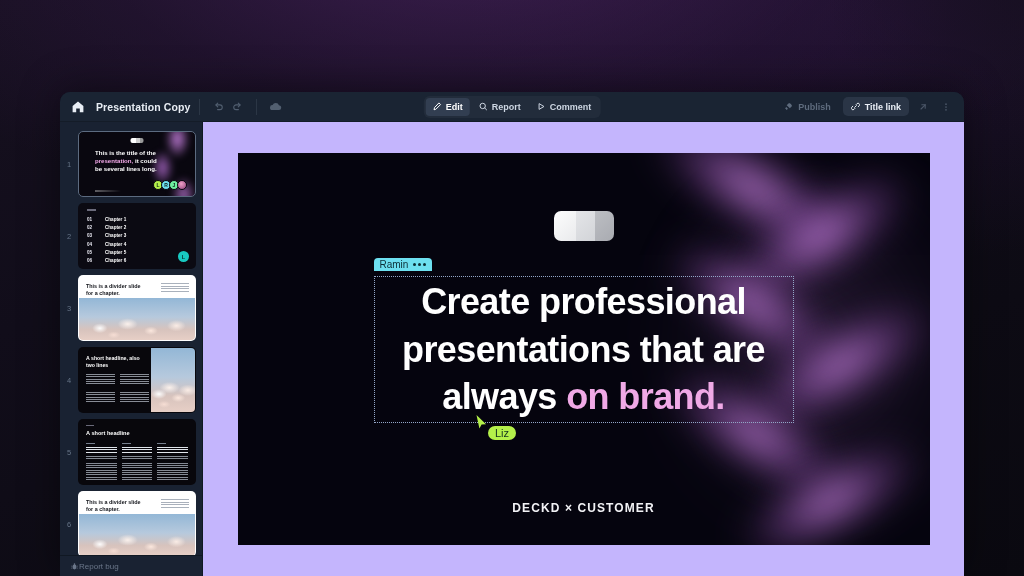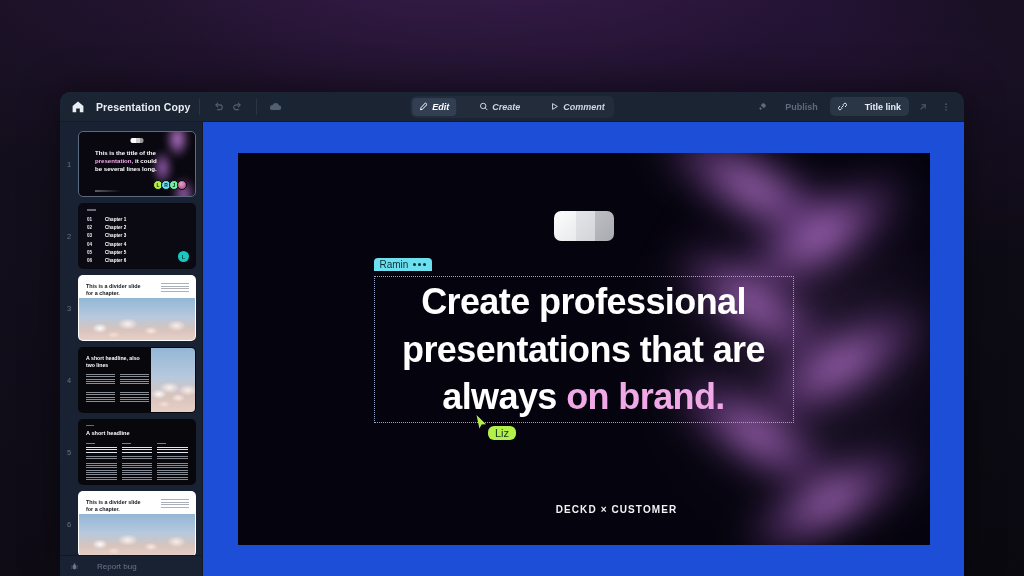--- a/index.html
+++ b/index.html
@@ -51,35 +51,35 @@
   }
   .tb-div { width:1px; height:16px; background:#2b3645; margin:0 9px; }
   .ico-btn {
     width: 19px; height: 19px; display:flex; align-items:center; justify-content:center;
     border-radius: 4px; opacity: .42;
   }
   .ico-btn svg { display:block; }
 
   #center-group {
     position: absolute; left: 50%; transform: translateX(-50%);
-    display: flex; align-items: center; gap: 16px;
-    background: #222c3b; border-radius: 6px; padding: 2px; font-style: italic;
+    display: flex; align-items: center; gap: 2px;
+    background: #222c3b; border-radius: 6px; padding: 2px;
   }
   .cg-btn {
     display:flex; align-items:center; gap:4px;
     height: 18px; padding: 0 7px; border-radius: 4px;
     color: #cdd6e2; font-size: 9px; font-weight: bold; white-space: nowrap;
   }
   .cg-btn.active { background: #323e51; color: #ffffff; }
 
   .tb-right {
     position: absolute; right: 9px; display:flex; align-items:center; gap: 4px;
   }
   .pill {
-    display:flex; align-items:center; gap:18px;
+    display:flex; align-items:center; gap:5px;
     height: 19px; padding: 0 8px; border-radius: 5px;
     font-size: 9px; font-weight: bold; white-space: nowrap;
   }
   .pill.ghost { color: #5e6b7d; background: transparent; }
   .pill.solid { color: #e9eef5; background: #2a3546; }
 
   
   #body { flex: 1; display: flex; min-height: 0; }
 
   
@@ -168,27 +168,27 @@
   .t5 .cap { position:absolute; left:7px; top:5px; width:8px; height:1.4px; background:#6a6a7a; }
   .t5 .h { position:absolute; left:7px; top:10px; font-size:5.6px; font-weight:bold; color:#fff; }
   .t5 .cols { position:absolute; left:7px; right:7px; top:23px; display:flex; gap:5px; }
   .t5 .col { flex:1; }
   .t5 .col .lbl { width:9px; height:1.3px; background:#77808e; margin-bottom:2.5px; }
   .t5 .col .lead { height:6px; background: repeating-linear-gradient(180deg,#dfe4ea 0 1px, transparent 1px 2.4px); margin-bottom:3px; }
   .t5 .col .bod { height:24px; background: repeating-linear-gradient(180deg,#aeb6c2 0 .9px, transparent .9px 2.3px); opacity:.75; }
 
   #report {
     flex: 0 0 21px; border-top: 1px solid #101823;
-    display:flex; align-items:center; gap:18px; padding-left: 10px;
+    display:flex; align-items:center; gap:0; padding-left: 10px;
     color:#6a7689; font-size: 8px;
   }
 
   
   #canvas-area {
-    flex: 1; background: #1d4ed8; position: relative;
+    flex: 1; background: #c4b5fd; position: relative;
     display:flex; align-items:center; justify-content:center;
   }
   #slide {
     width: 692px; height: 392px; background: #05040e;
     position: relative; overflow: hidden;
   }
   
   .ribbon {
     position:absolute; filter: blur(17px); border-radius: 50%;
     background: radial-gradient(closest-side, rgba(205,136,226,.95), rgba(150,82,180,.45) 55%, rgba(120,60,150,0) 100%);
@@ -234,27 +234,26 @@
   #tag-ramin .typing i { width:3px;height:3px;border-radius:50%;background:#0c2f36; display:block; }
 
   .cursor { position:absolute; }
   .cursor svg { display:block; }
   .cursor .lbl {
     position:absolute; left: 13px; top: 12px;
     border-radius: 6px; padding: 1px 7px; font-size: 11px;
     color:#14331f; white-space: nowrap;
   }
   #cur-liz { left: 272px; top: 292px; }
-  #cur-liz .lbl { background:#b4f04a; }
+  #cur-liz .lbl { background:#b4f04a;border-radius:7px; }
 
   #slide-footer {
     position:absolute; left: 50%; bottom: 30px; transform: translateX(-50%);
-    color:#f2f2f5; font-size: 10px; font-weight: bold; letter-spacing: 1.1px;
+    color:#f2f2f5; font-size: 12px; font-weight: bold; letter-spacing: 1.1px;
     white-space: nowrap;
-    margin-left: 33px;
   }
 </style>
 </head>
 <body>
 
 <div id="backdrop"></div>
 <div id="backdrop-right"></div>
 
 <div id="app">
 
@@ -293,21 +292,21 @@
         <svg width="9" height="9" viewBox="0 0 10 10" fill="none" stroke="#ffffff" stroke-width="1.1" stroke-linecap="round">
             <path d="M7.2 1.3 8.7 2.8 3.4 8.1 1.4 8.6 1.9 6.6z"></path>
           </svg>
         <span>Edit</span>
       </div>
       <div class="cg-btn">
         <svg width="9" height="9" viewBox="0 0 10 10" fill="none" stroke="#cdd6e2" stroke-width="1.1">
             <circle cx="4.4" cy="4.4" r="3"></circle>
             <path d="M6.6 6.6 8.7 8.7" stroke-linecap="round"></path>
           </svg>
-        <span>Create</span>
+        <span>Report</span>
       </div>
       <div class="cg-btn">
         <svg width="9" height="9" viewBox="0 0 10 10" fill="none" stroke="#cdd6e2" stroke-width="1.1" stroke-linejoin="round">
             <path d="M2.6 1.8 8 5l-5.4 3.2z"></path>
           </svg>
         <span>Comment</span>
       </div>
     </div>
 
     <div class="tb-right">

